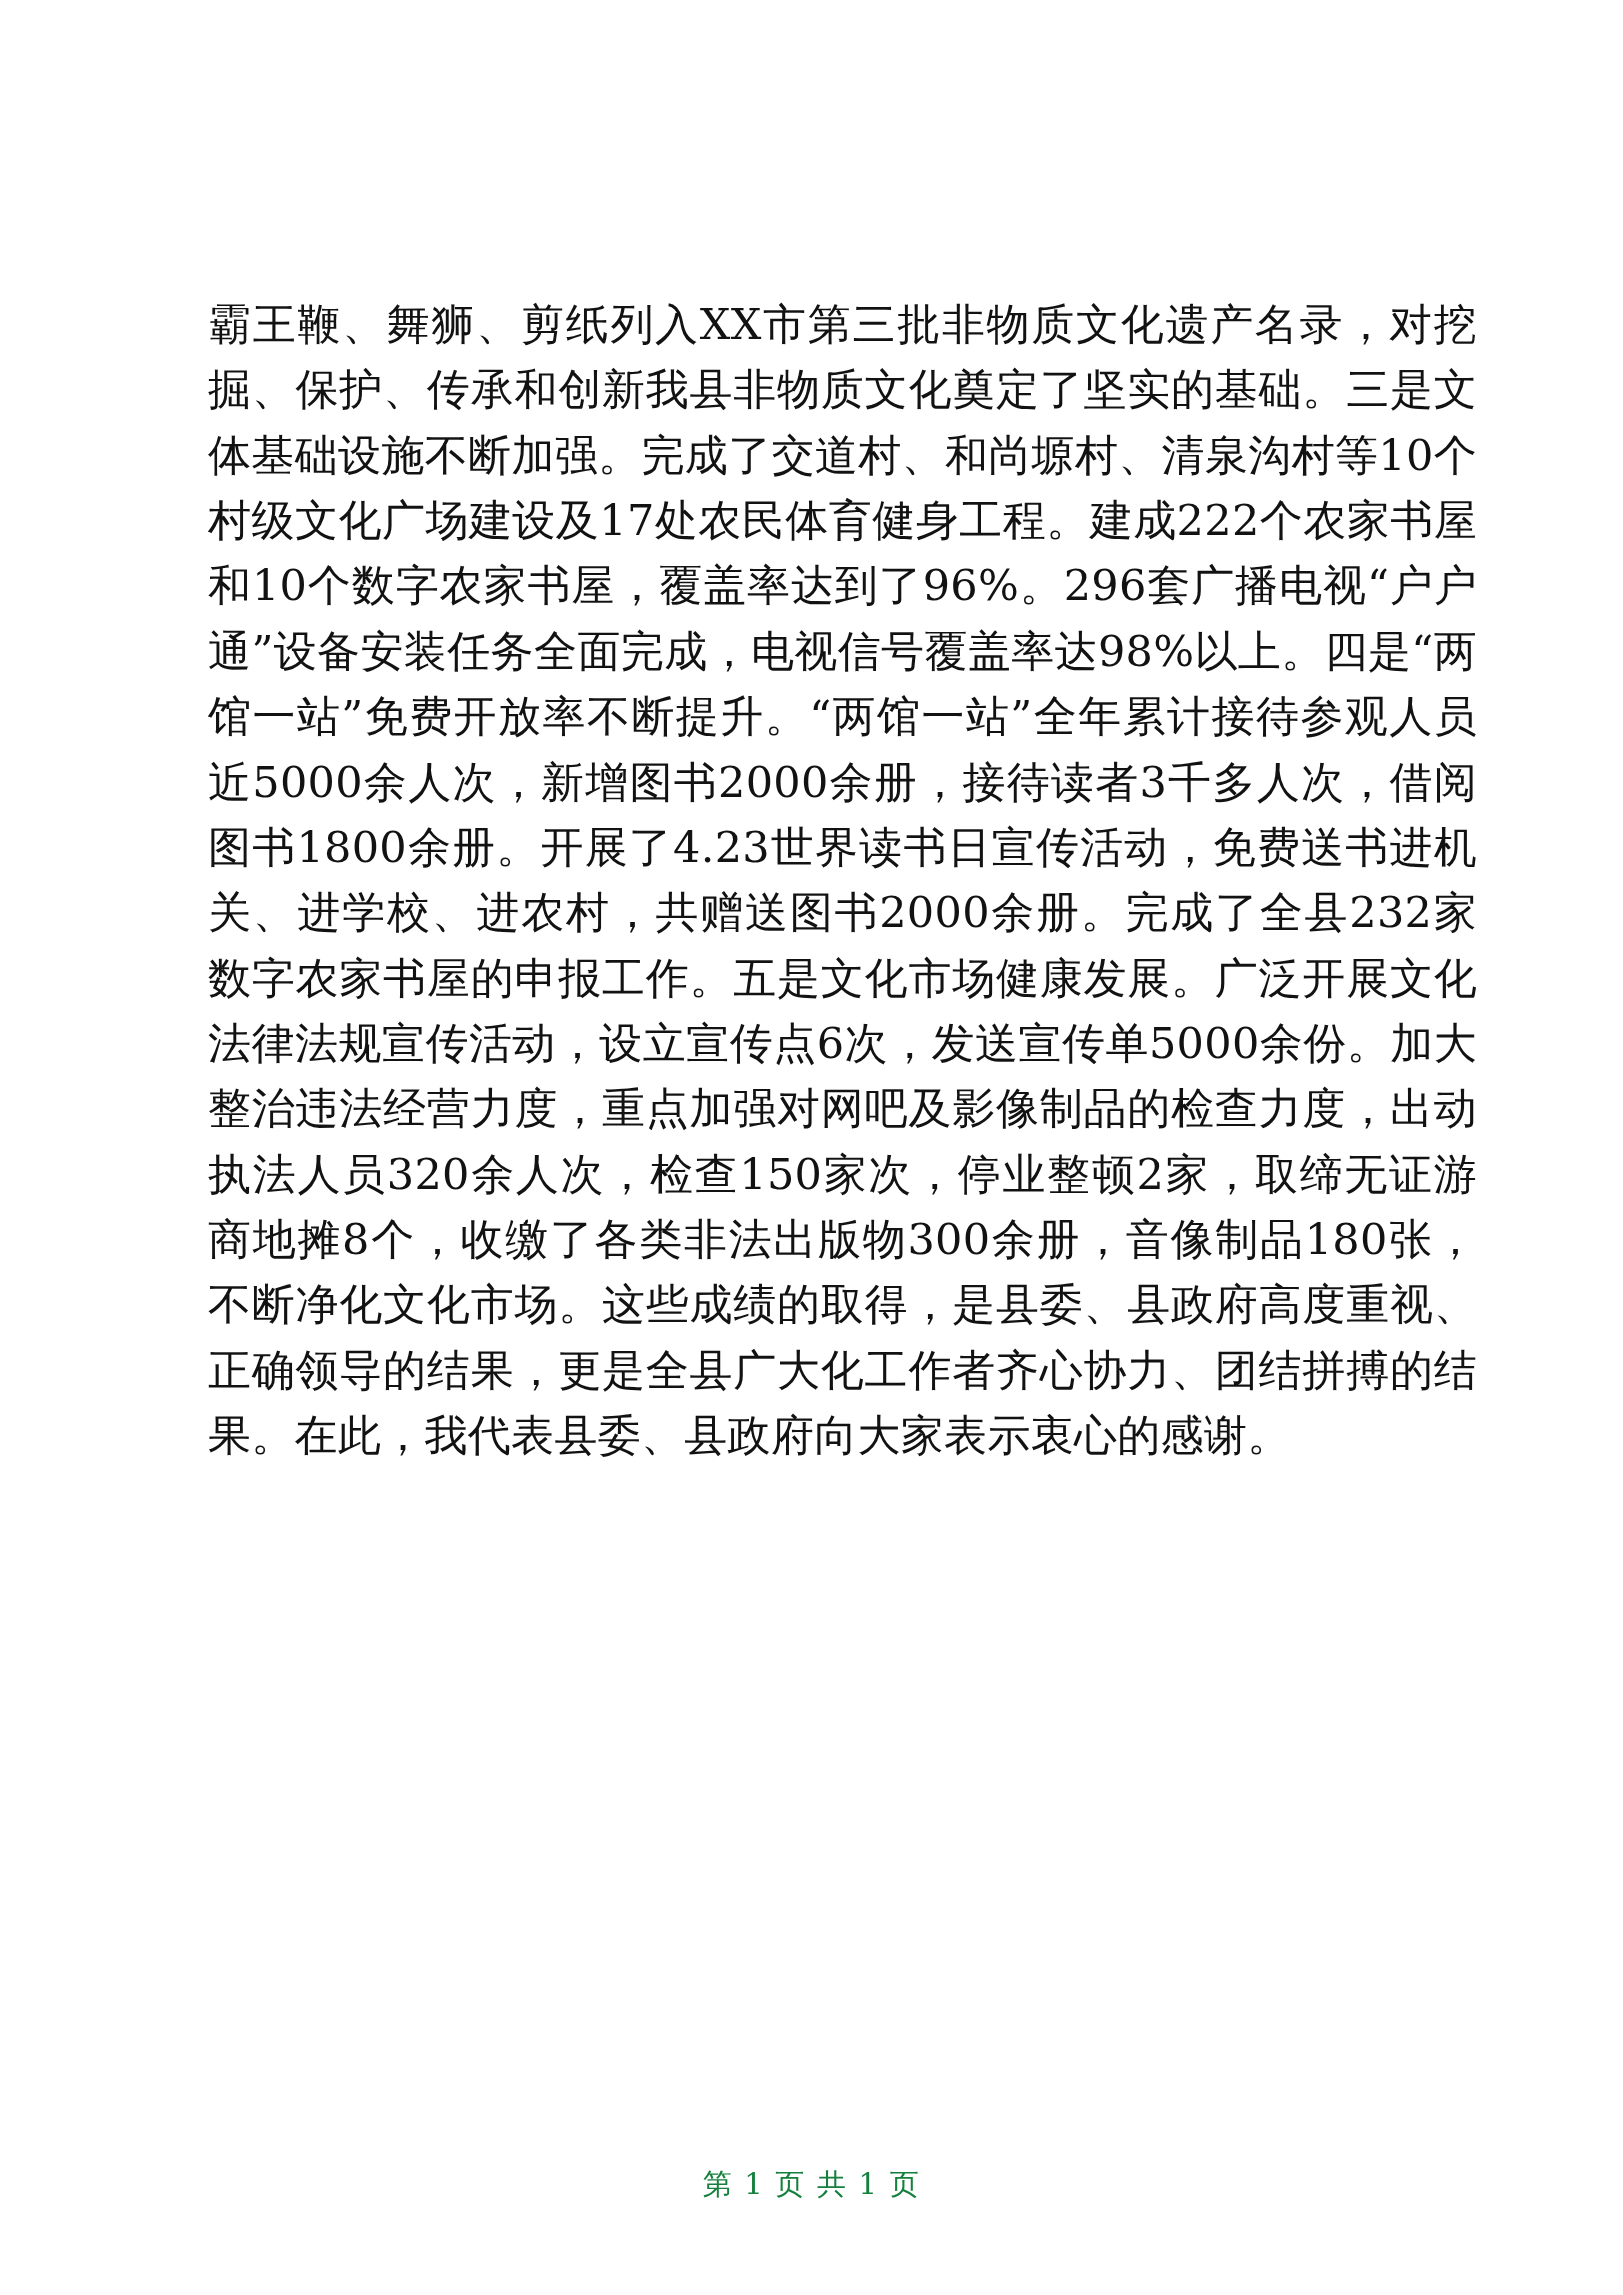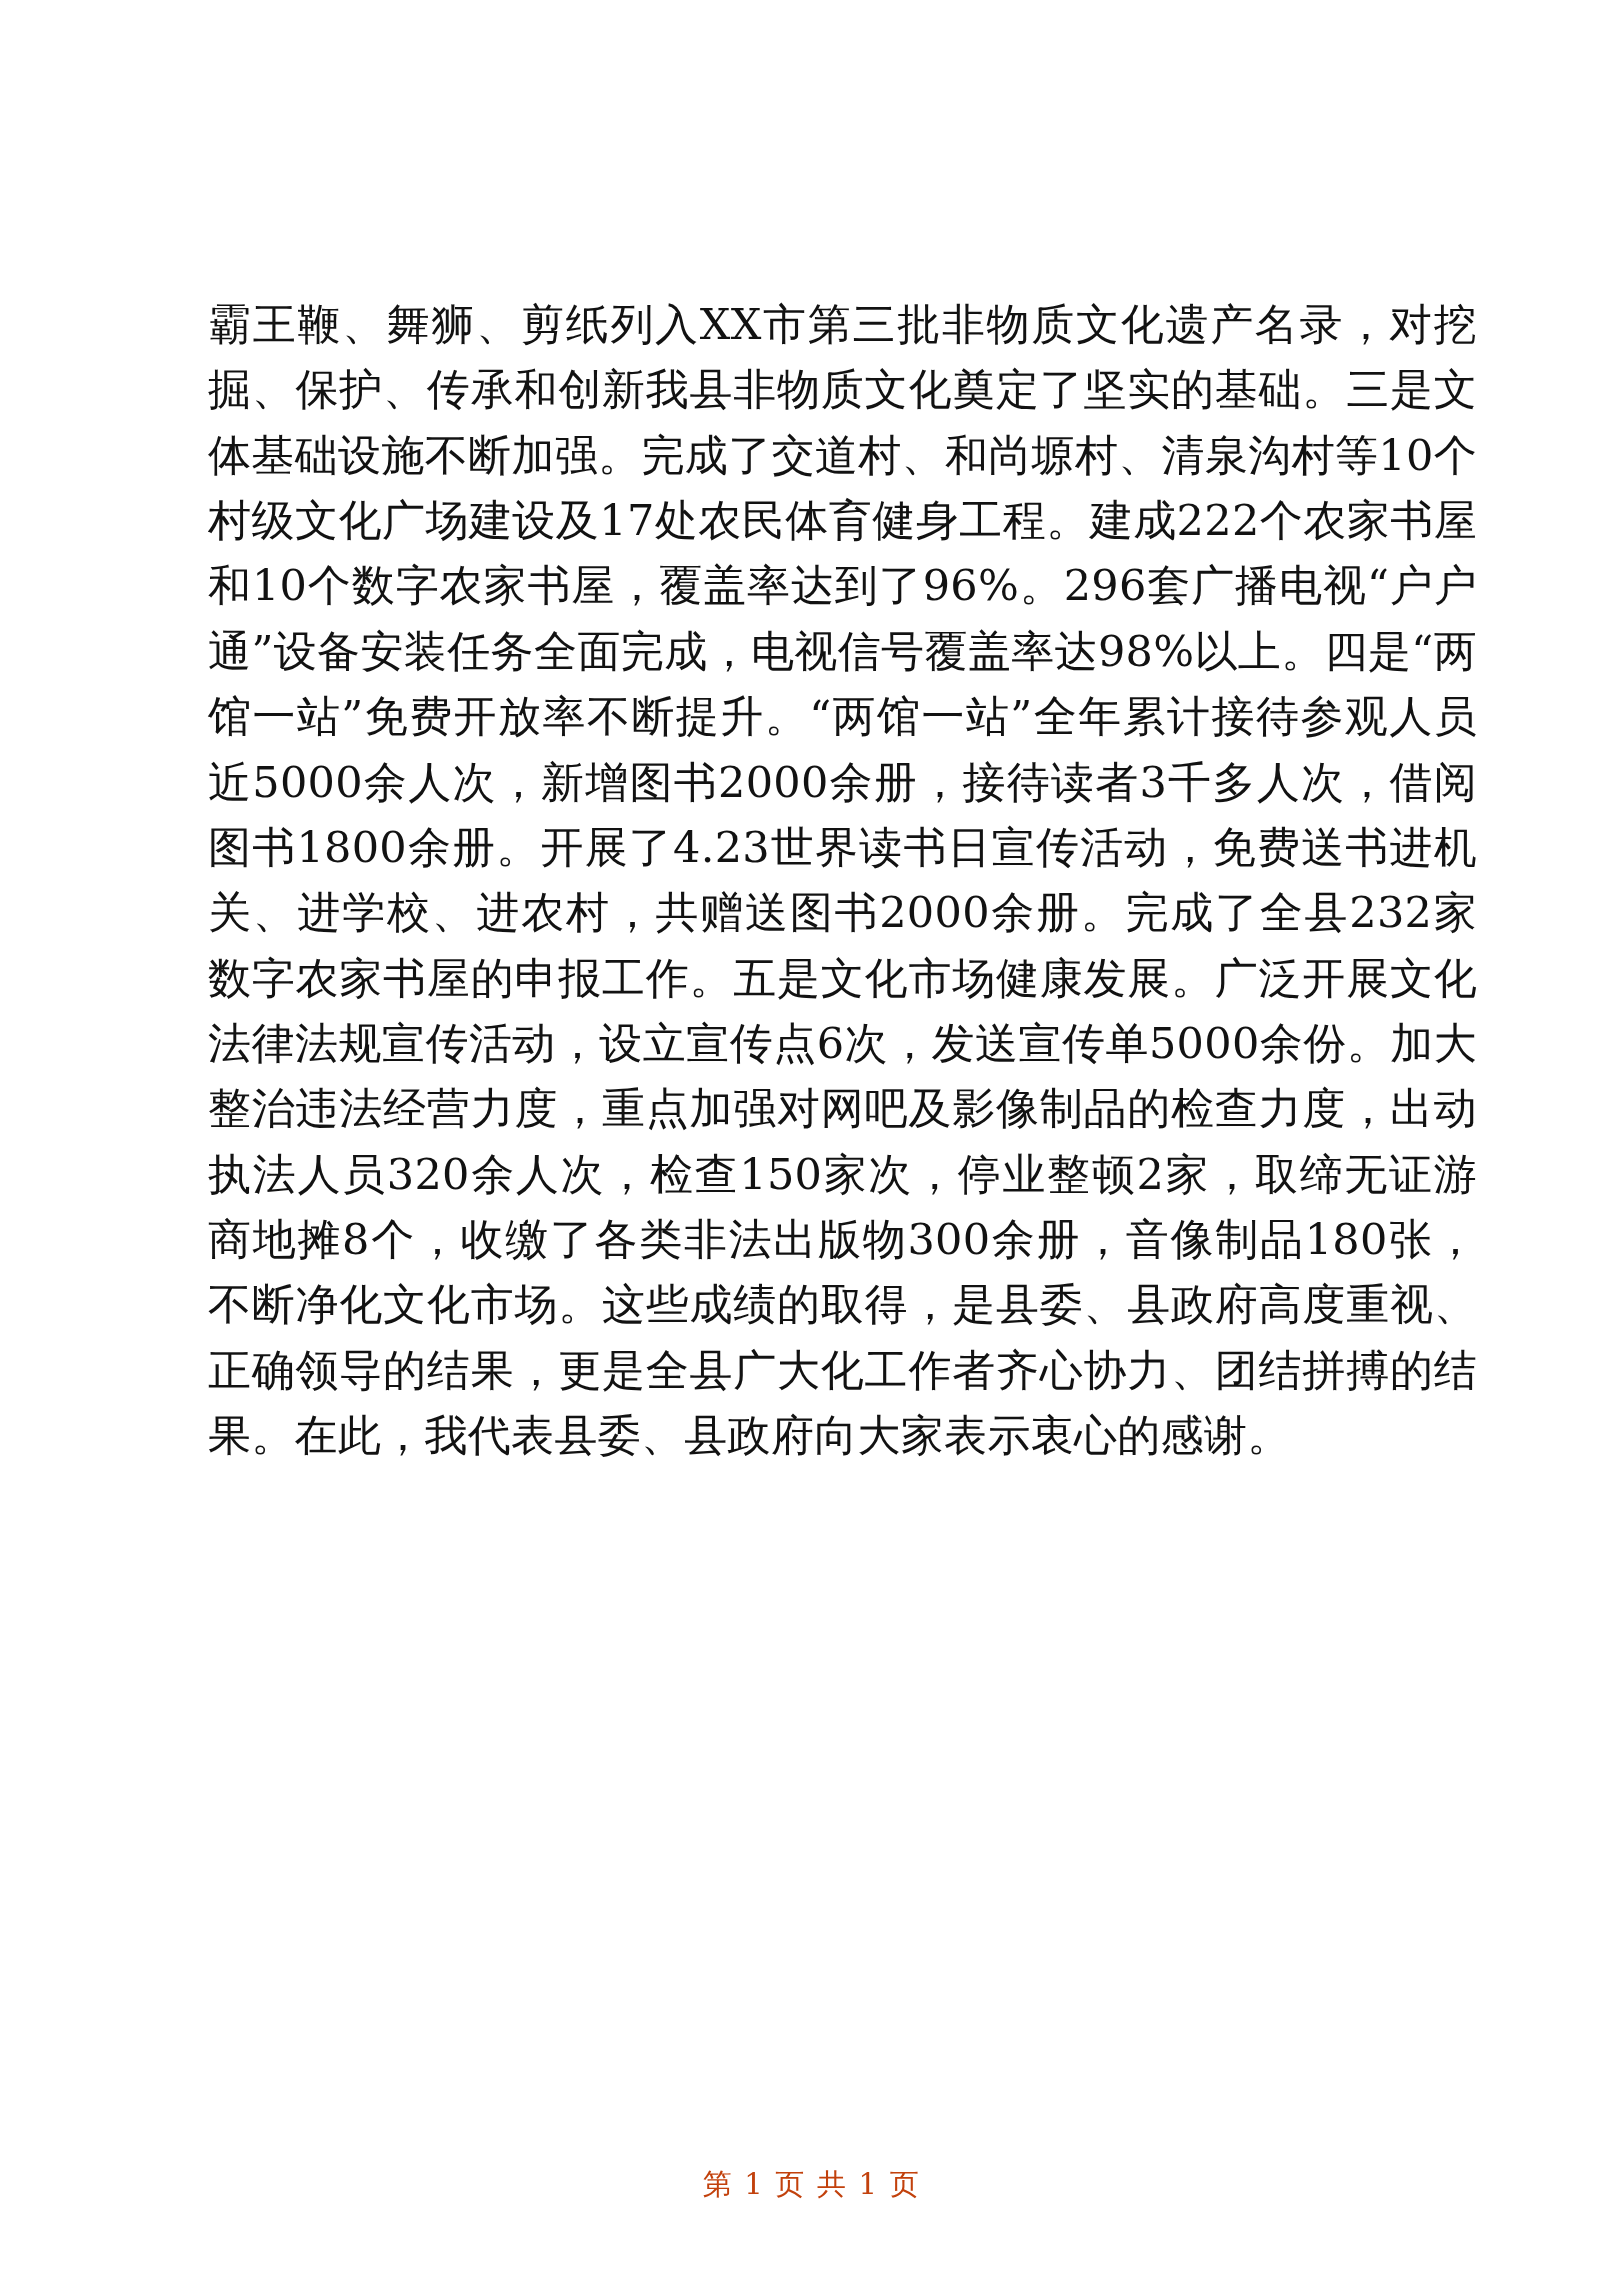--- a/index.html
+++ b/index.html
@@ -37,21 +37,21 @@
     text-indent: 2em;
   }
   .footer {
     position: absolute;
     left: 0;
     right: 0;
     bottom: 90px;
     text-align: center;
     font-size: 29px;
     letter-spacing: 1.7px;
-    color: #c2410c;
+    color: #15803d;
     font-family: "DejaVu Serif", "Liberation Serif", serif;
   }
 </style>
 </head>
 <body>
 
 <div class="page">
   <div class="doc-body">
     <p class="para-1">霸王鞭、舞狮、剪纸列入XX市第三批非物质文化遗产名录，对挖掘、保护、传承和创新我县非物质文化奠定了坚实的基础。三是文体基础设施不断加强。完成了交道村、和尚塬村、清泉沟村等10个村级文化广场建设及17处农民体育健身工程。建成222个农家书屋和10个数字农家书屋，覆盖率达到了96%。296套广播电视“户户通”设备安装任务全面完成，电视信号覆盖率达98%以上。四是“两馆一站”免费开放率不断提升。“两馆一站”全年累计接待参观人员近5000余人次，新增图书2000余册，接待读者3千多人次，借阅图书1800余册。开展了4.23世界读书日宣传活动，免费送书进机关、进学校、进农村，共赠送图书2000余册。完成了全县232家数字农家书屋的申报工作。五是文化市场健康发展。广泛开展文化法律法规宣传活动，设立宣传点6次，发送宣传单5000余份。加大整治违法经营力度，重点加强对网吧及影像制品的检查力度，出动执法人员320余人次，检查150家次，停业整顿2家，取缔无证游商地摊8个，收缴了各类非法出版物300余册，音像制品180张，不断净化文化市场。这些成绩的取得，是县委、县政府高度重视、正确领导的结果，更是全县广大化工作者齐心协力、团结拼搏的结果。在此，我代表县委、县政府向大家表示衷心的感谢。</p>
   </div>

